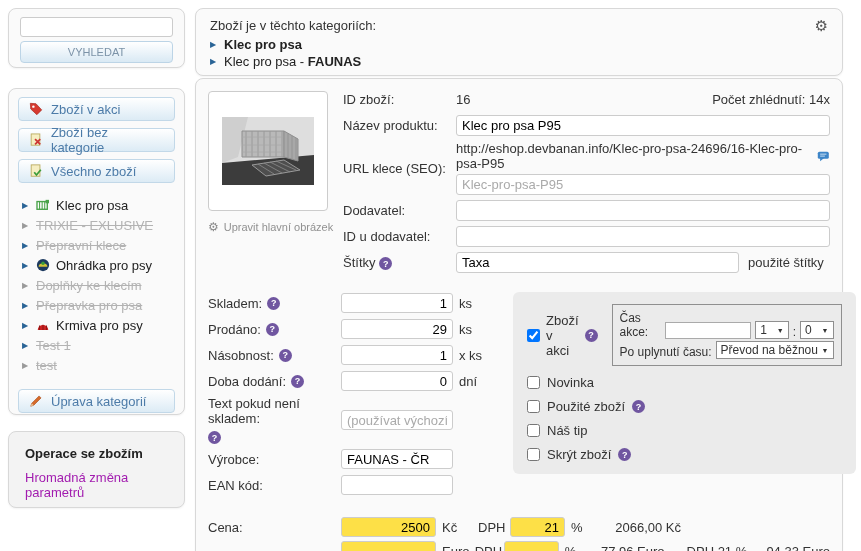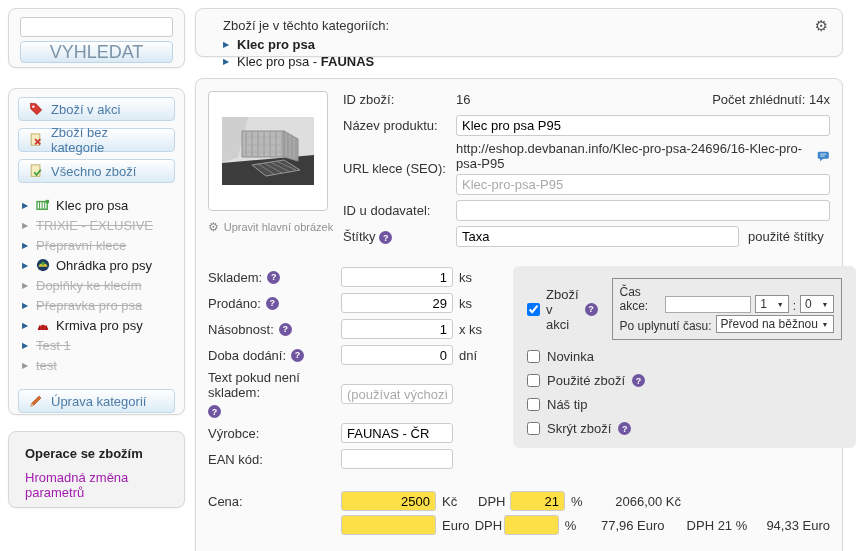--- a/index.html
+++ b/index.html
@@ -17,41 +17,41 @@
   
   #search-box { left:8px; top:8px; width:177px; height:60px; padding:8px 11px; }
   #search-box input {
     width:100%; height:20px; border:1px solid #ccc; border-radius:3px;
     font:13px "Liberation Sans",sans-serif; padding:0 4px; background:#fff;
   }
   .blue-btn {
     display:flex; align-items:center; justify-content:center; gap:7px;
     height:22px; border:1px solid #bcd4e6; border-radius:4px;
     background:linear-gradient(#ffffff,#d9e9f4); color:#7c93a8;
-    font-size:18px; cursor:pointer; width:100%;
+    font-size:11px; cursor:pointer; width:100%;
   }
   #search-box .blue-btn { margin-top:4px; }
   #category-box { left:8px; top:88px; width:177px; height:327px; padding:8px 9px; }
   .side-btn {
     display:flex; align-items:center; gap:8px; height:24px; padding:0 10px;
     border:1px solid #c2d8e8; border-radius:4px;
     background:linear-gradient(#ffffff,#dcebf5); color:#4c7ba8;
     font-size:13px; margin-bottom:7px; cursor:pointer;
   }
   .cat-list { margin:12px 0 0 4px; }
   .cat-item { display:flex; align-items:center; gap:6px; padding:2.5px 0; color:#222; cursor:pointer; }
   .cat-arrow { color:#2a6496; font-size:8px; width:8px; }
   .struck { color:#b3b3b3; text-decoration:line-through; }
   .struck-arrow { color:#9a9a9a; }
   .edit-btn { margin-top:14px; }
   #operations-box { left:8px; top:431px; width:177px; height:77px; padding:14px 16px; background:#f3f3f3; }
   #operations-box .ops-title { font-weight:bold; color:#222; margin-bottom:9px; }
   #operations-box a { color:#a21caf; text-decoration:none; cursor:pointer; }
   
-  #breadcrumb-box { left:195px; top:8px; width:648px; height:49px; padding:9px 27px; }
+  #breadcrumb-box { left:195px; top:8px; width:648px; height:68px; padding:9px 14px; }
   .bc-title { margin-bottom:3px; color:#333; }
   .bc-line { display:flex; align-items:center; gap:6px; padding:1px 0; }
   .bc-line .lbl { color:#222; }
   .bold { font-weight:bold; }
   .gear { position:absolute; right:14px; top:8px; font-size:15px; color:#555; cursor:pointer; }
   
   #main-box { left:195px; top:78px; width:648px; height:560px; padding:12px; }
   .top-section { display:flex; }
   .image-col { width:135px; flex:0 0 135px; }
   .img-frame {
@@ -270,20 +270,24 @@
             <div class="url-line">
               <span>http://eshop.devbanan.info/Klec-pro-psa-24696/16-Klec-pro-psa-P95</span>
               <svg width="14" height="13" viewBox="0 0 16 14">
                 <rect x="1" y="1" width="14" height="9" rx="2" fill="#3d85c8"></rect>
                 <polygon points="4,9 4,13 9,9" fill="#3d85c8"></polygon>
                 <path d="M4 4 H12 M4 6.5 H10" stroke="#cfe4f5" stroke-width="1.2"></path>
               </svg>
             </div>
             <input type="text" value="Klec-pro-psa-P95" style="">
           </div>
+        </div>
+        <div class="f-row">
+          <span class="f-label">Dodavatel:</span>
+          <input type="text" style="">
         </div>
         <div class="f-row">
           <span class="f-label">ID u dodavatel:</span>
           <input type="text" style="">
         </div>
         <div class="f-row tags-row">
           <span class="f-label"><span>Štítky</span> <span class="help">?</span></span>
           <input type="text" value="Taxa" style="">
           <span class="used-tags">použité štítky</span>
         </div>

